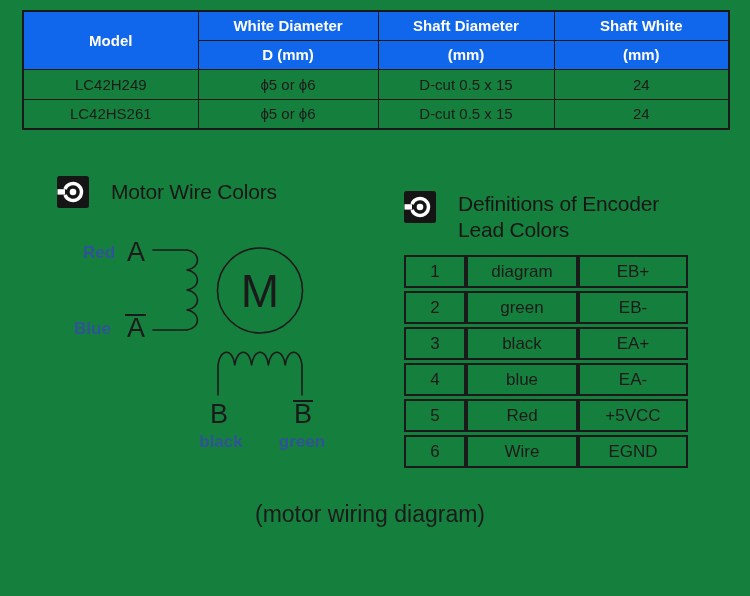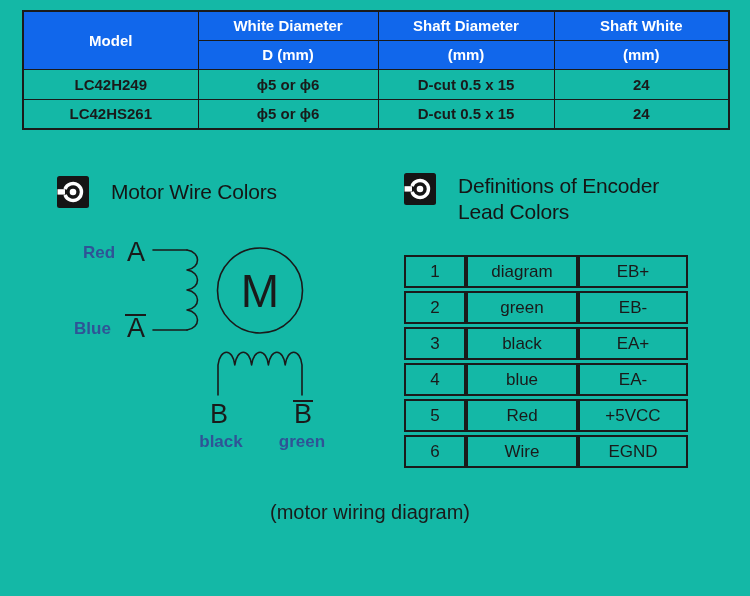--- a/index.html
+++ b/index.html
@@ -1,40 +1,40 @@
 <!DOCTYPE html>
 <html style="--header-blue: #1167eb; --label-navy: #2f5496;"><head>
 <meta charset="utf-8">
 <style>
   * { margin:0; padding:0; box-sizing:border-box; }
   html,body { background:#ffffff; }
   .page {
-    position:relative; width:750px; height:596px; background:#14b8a6;
+    position:relative; width:750px; height:596px; background:#15803d;
     font-family:"Liberation Sans", sans-serif; color:#1a1a1a; overflow:hidden;
   }
 
   
   .spec-table {
     position:absolute; left:22px; top:10px; width:706px;
     border-collapse:collapse; table-layout:fixed;
     border:2px solid #1a1a1a;
   }
   .spec-table th, .spec-table td {
     border:1px solid #1a1a1a; text-align:center; vertical-align:middle;
     font-size:15px; overflow:hidden; white-space:nowrap;
   }
   .spec-table th {
     background:var(--header-blue,#1167eb); color:#ffffff; font-weight:700; height:29px;
   }
-  .spec-table td { height:30px; color:#1a1a1a; font-weight:700; }
+  .spec-table td { height:30px; color:#1a1a1a; font-weight:400; }
 
   
   .section { position:absolute; display:flex; gap:22px; color:#151515; }
   .section-left  { left:57px;  top:176px; align-items:center; }
-  .section-right { left:404px; top:173px; align-items:flex-start; }
+  .section-right { left:404px; top:191px; align-items:flex-start; }
   .sec-title { font-size:21px; font-weight:500; letter-spacing:-0.2px; line-height:26px; }
   .sec-title-wrap { width:250px; }
   .sec-icon { flex:0 0 auto; display:block; width:32px; height:32px; }
 
   
   .diagram { position:absolute; left:60px; top:234px; }
   .diagram .wire { fill:none; stroke:#1a1a1a; stroke-width:1.6; stroke-linecap:round; stroke-linejoin:round; }
   .diagram .navy { fill:var(--label-navy,#2f5496); font-size:17px; font-weight:600; }
   .diagram .big  { fill:#1a1a1a; font-size:27px; font-weight:400; }
   .diagram .m-letter { fill:#1a1a1a; font-size:46px; font-weight:400; }
@@ -46,21 +46,21 @@
     border-collapse:separate; border-spacing:0 3px; table-layout:fixed;
   }
   .enc-table td {
     border:2px solid #1a1a1a; height:33px; text-align:center; vertical-align:middle;
     font-size:17px; color:#1a1a1a;
   }
 
   
   .caption {
     position:absolute; left:0; width:740px; top:501px; text-align:center;
-    font-size:20px; color:#1a1a1a;
+    font-size:23px; color:#1a1a1a;
   }
 </style>
 </head>
 <body>
 
 <div class="page">
 
   <table class="spec-table">
     <colgroup>
       <col style="width:175px">

